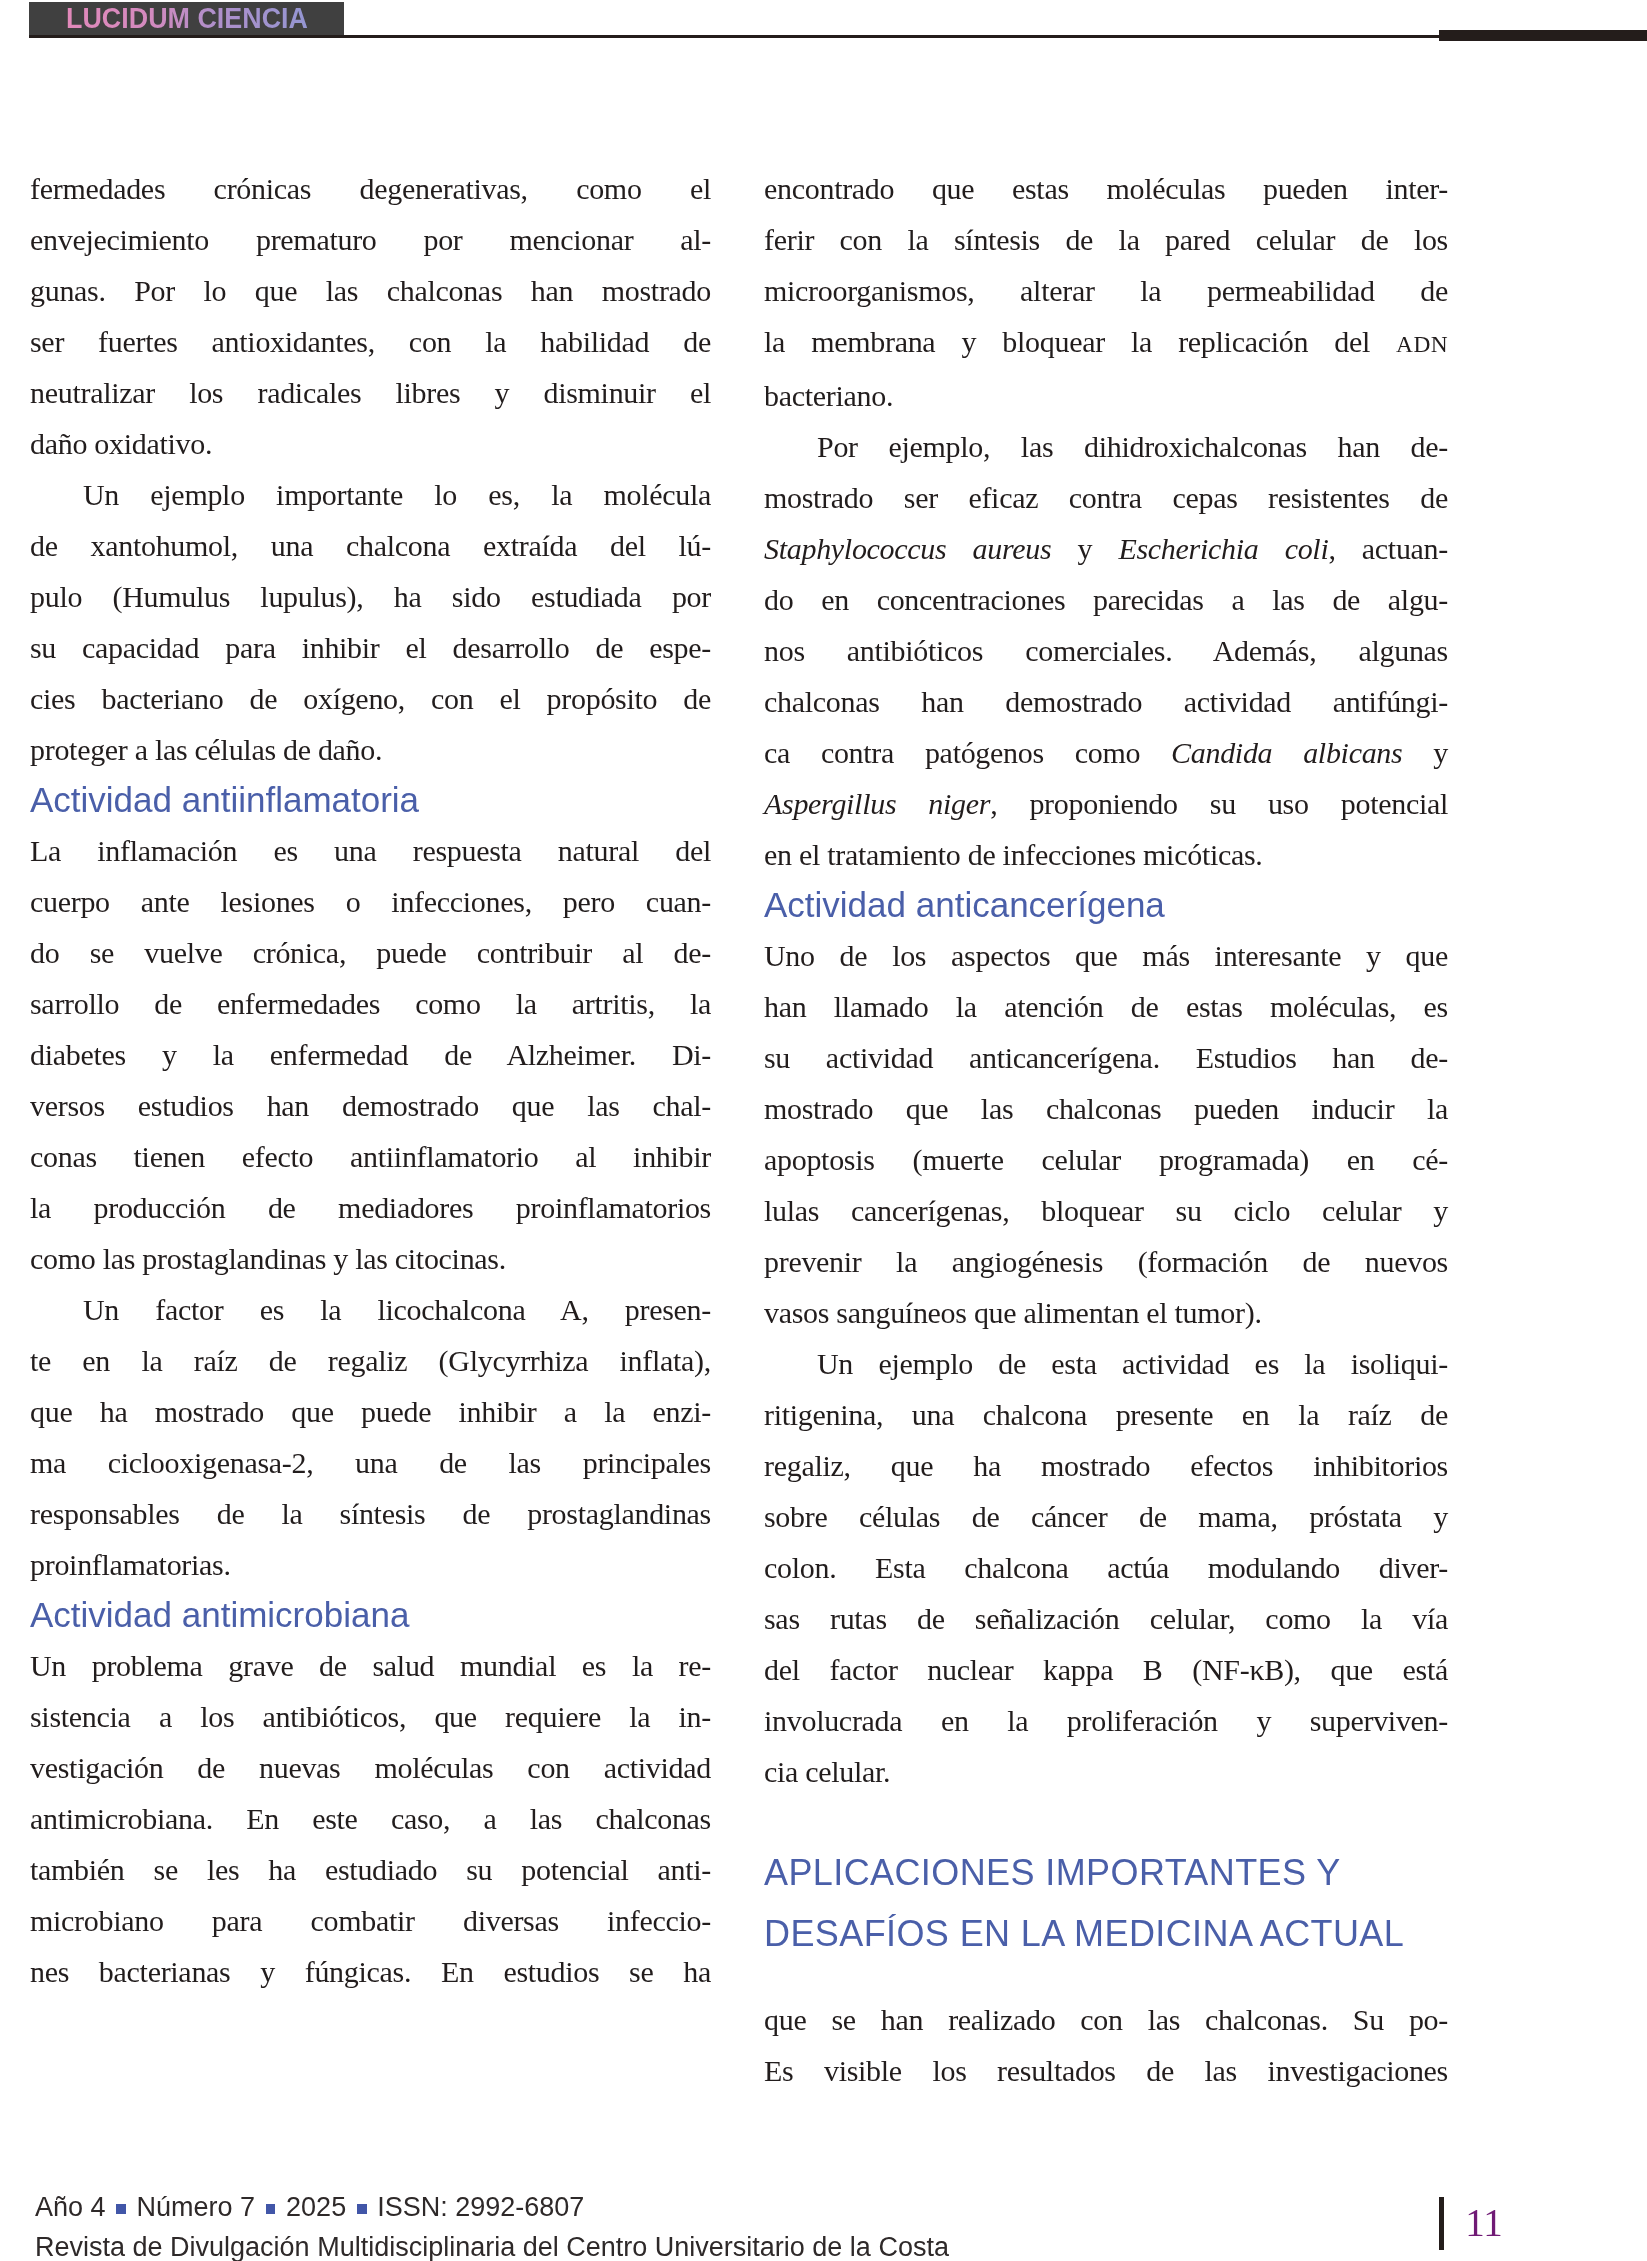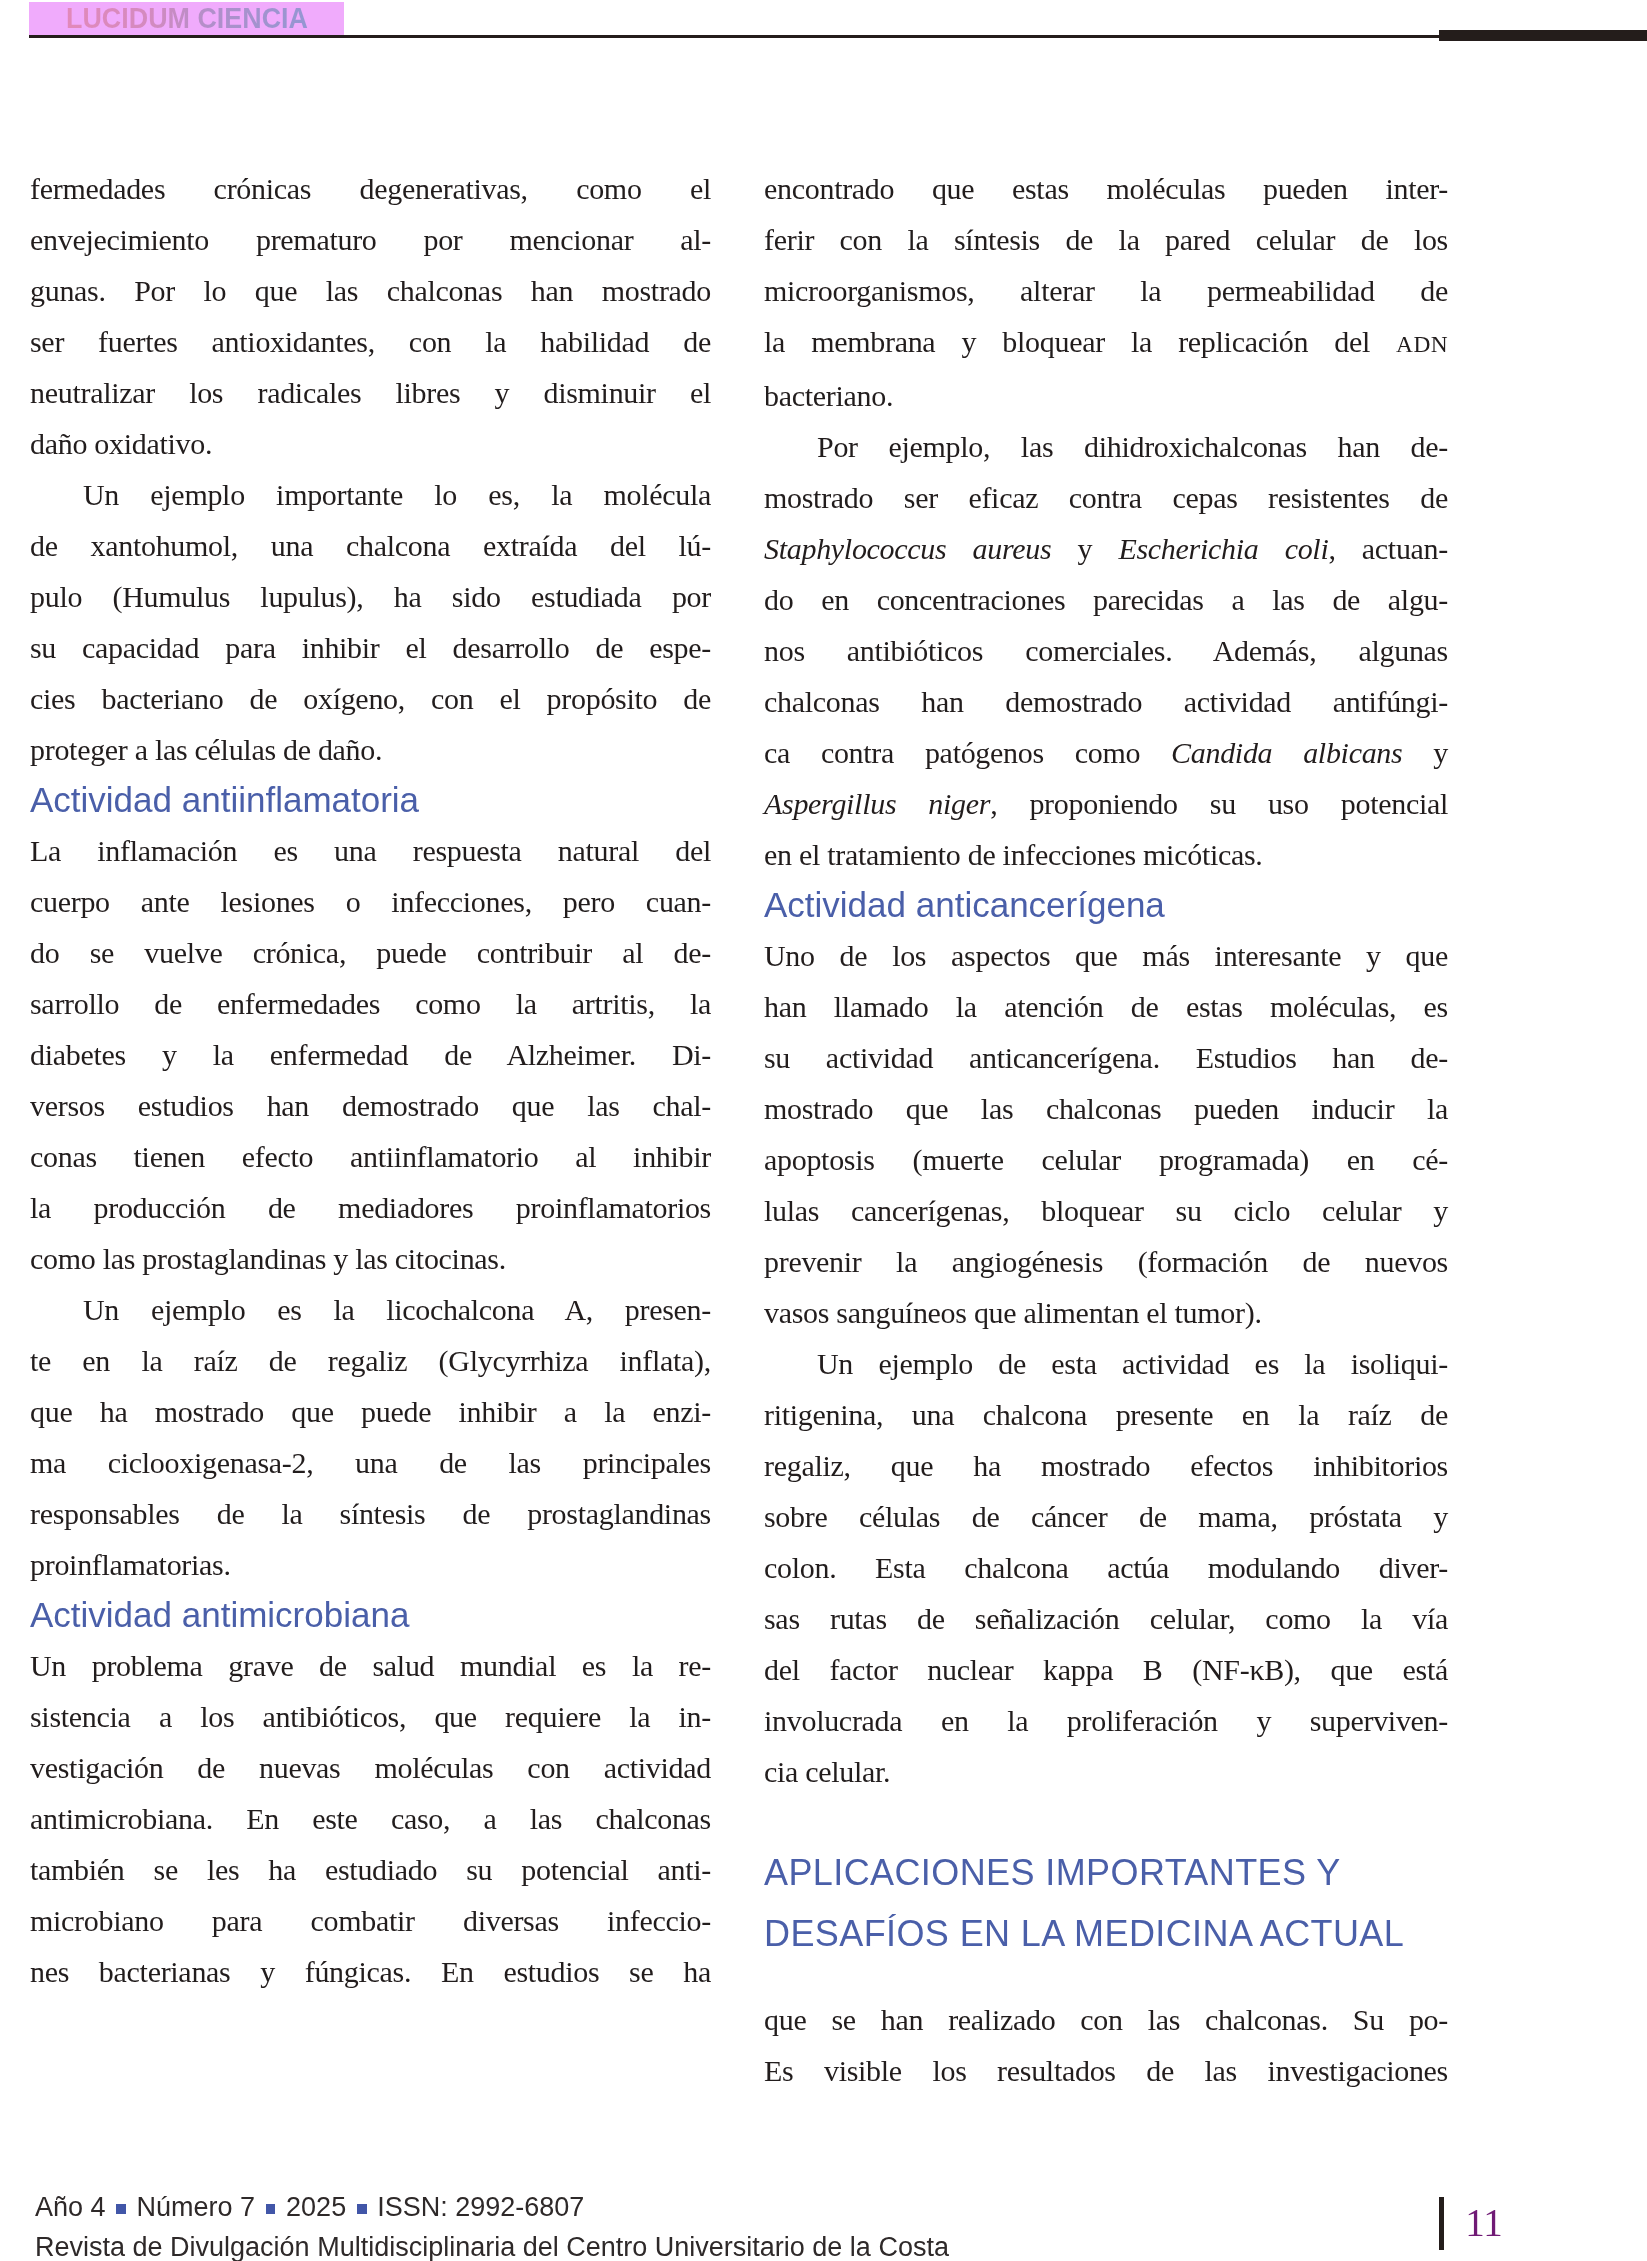--- a/index.html
+++ b/index.html
@@ -3,21 +3,21 @@
 <meta charset="utf-8">
 <style>
   html,body{margin:0;padding:0;}
   body{
     width:1648px;height:2261px;position:relative;background:#ffffff;
     font-family:"Liberation Serif",serif;overflow:hidden;
   }
   
   .logo-box{
     position:absolute;left:29px;top:1.5px;width:315px;height:34px;
-    background:#f0abfc;display:flex;align-items:center;justify-content:center;
+    background:#404040;display:flex;align-items:center;justify-content:center;
   }
   .logo-text{
     font-family:"Liberation Sans",sans-serif;font-weight:bold;font-size:28px;
     letter-spacing:0px;transform:scale(0.96,1.04);transform-origin:center;
     background:linear-gradient(90deg,#e289ba 0%,#d38abf 35%,#b18fca 60%,#9496d2 100%);
     -webkit-background-clip:text;background-clip:text;
     -webkit-text-fill-color:transparent;color:#c08ec5;white-space:nowrap;
   }
   .header-rule{position:absolute;left:29px;top:35px;width:1619px;height:3px;background:#241d1b;}
   .header-accent-bar{position:absolute;left:1439px;top:30px;width:209px;height:10.6px;background:#241d1b;}
@@ -88,21 +88,21 @@
       <div class="line"><span>cuerpo ante lesiones o infecciones, pero cuan-</span></div>
       <div class="line"><span>do se vuelve crónica, puede contribuir al de-</span></div>
       <div class="line"><span>sarrollo de enfermedades como la artritis, la</span></div>
       <div class="line"><span>diabetes y la enfermedad de Alzheimer. Di-</span></div>
       <div class="line"><span>versos estudios han demostrado que las chal-</span></div>
       <div class="line"><span>conas tienen efecto antiinflamatorio al inhibir</span></div>
       <div class="line"><span>la producción de mediadores proinflamatorios</span></div>
       <div class="line end"><span>como las prostaglandinas y las citocinas.</span></div>
     </div>
     <div class="para">
-      <div class="line indent"><span>Un ejemplo es la licochalcona A, presen-</span></div>
+      <div class="line indent"><span>Un factor es la licochalcona A, presen-</span></div>
       <div class="line"><span>te en la raíz de regaliz (Glycyrrhiza inflata),</span></div>
       <div class="line"><span>que ha mostrado que puede inhibir a la enzi-</span></div>
       <div class="line"><span>ma ciclooxigenasa-2, una de las principales</span></div>
       <div class="line"><span>responsables de la síntesis de prostaglandinas</span></div>
       <div class="line end"><span>proinflamatorias.</span></div>
     </div>
     <div class="h">Actividad antimicrobiana</div>
     <div class="para">
       <div class="line"><span>Un problema grave de salud mundial es la re-</span></div>
       <div class="line"><span>sistencia a los antibióticos, que requiere la in-</span></div>

